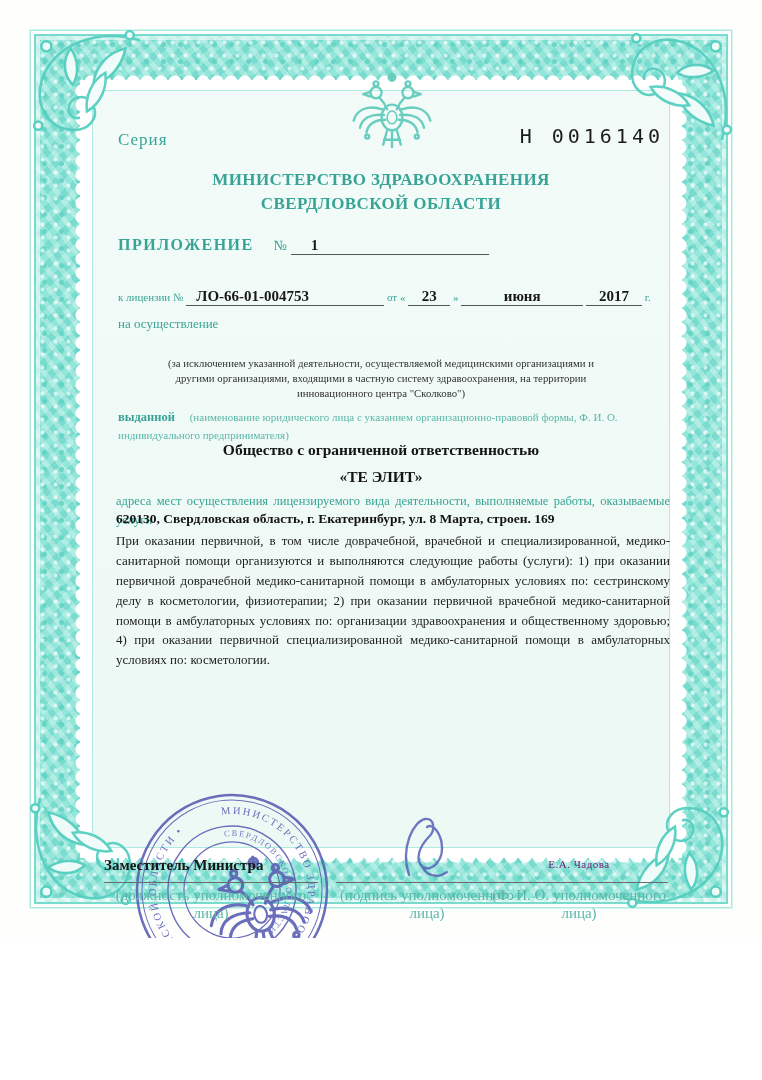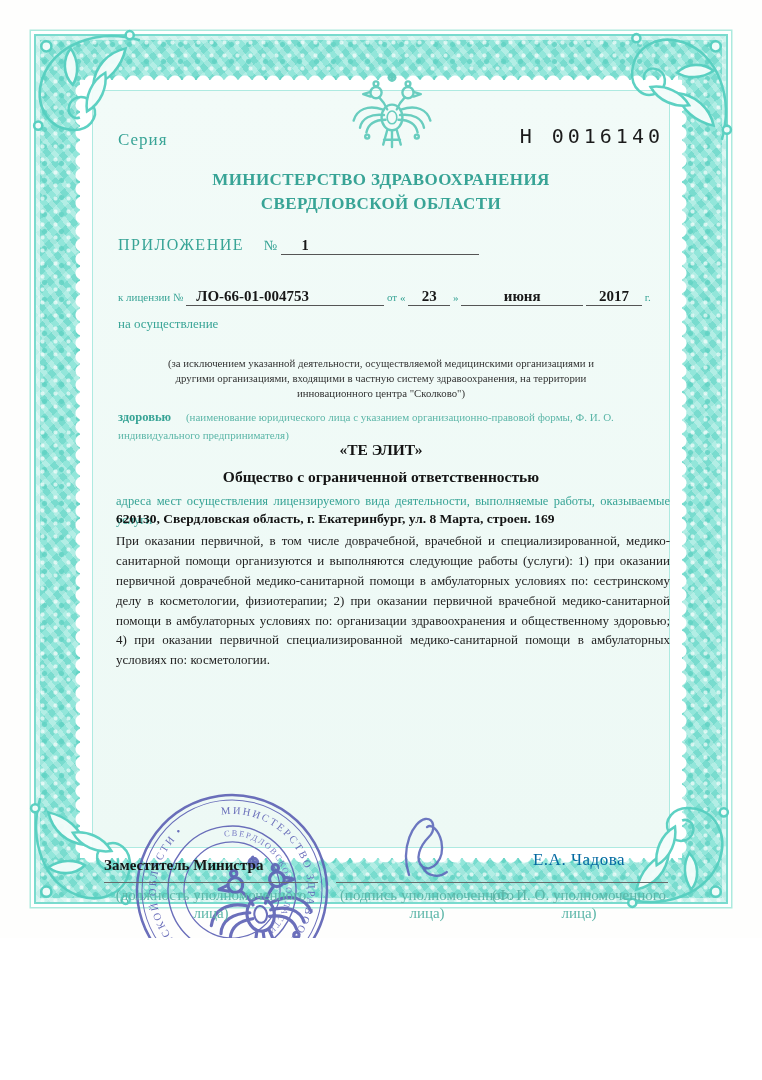--- a/index.html
+++ b/index.html
@@ -47,21 +47,21 @@
   .fill-line{display:inline-block;border-bottom:1px solid #555;
     font-weight:bold;color:#181818;vertical-align:baseline;}
 
   .series{left:26px;top:40px;font-size:17px;letter-spacing:1px;}
   .serial{right:6px;top:34px;font-family:"DejaVu Sans Mono",monospace;font-size:20px;
     letter-spacing:4px;color:#1b1b1b;}
   .eagle-top{left:252px;top:-20px;color:#5ecabb;opacity:.92;}
   .ministry{left:0;top:78px;width:100%;font-weight:bold;font-size:17px;
     letter-spacing:.4px;line-height:1.4;}
   .attach{left:26px;top:146px;font-size:16px;}
-  .attach .lbl{font-weight:normal;letter-spacing:1.5px;}
+  .attach .lbl{font-weight:bold;letter-spacing:1.5px;}
   .attach .no{margin-left:16px;font-size:14px;}
   .attach .fill-line{width:178px;font-size:14.5px;text-align:left;padding-left:20px;}
   .lic{left:26px;top:184px;width:552px;font-size:11px;white-space:nowrap;}
   .lic .fill-line{font-size:15px;font-family:Liberation Serif, serif;}
   .lic .v-lic{width:188px;text-align:left;padding-left:10px;}
   .lic .v-day{width:42px;text-align:center;margin-top:14px;}
   .lic .v-mon{width:122px;text-align:center;}
   .lic .v-yr{width:56px;text-align:center;}
   .activity-intro{left:26px;top:226px;font-size:13px;}
   .activity-title{left:0;top:242px;width:100%;font-weight:bold;font-size:17.5px;
@@ -77,21 +77,21 @@
   .addr-value{left:24px;top:421px;width:554px;font-weight:bold;font-size:13.5px;color:#131313;}
   .works{left:24px;top:441px;width:554px;font-size:13px;line-height:1.53;
     text-align:justify;color:#222;}
   .seal{left:40px;top:700px;opacity:.9;}
   .sig-col{position:absolute;top:702px;height:90px;display:flex;flex-direction:column;
     justify-content:flex-end;border-bottom:1px solid #6a6a6a;}
   .col1{left:12px;width:214px;}
   .col2{left:244px;width:182px;align-items:center;}
   .col3{left:398px;width:178px;align-items:center;}
   .pos-name{font-weight:bold;font-size:15px;color:#161616;padding-bottom:8px;}
-  .fio{font-size:17px;color:#0369a1;padding-bottom:12px;letter-spacing:.5px;}
+  .fio{font-size:11px;color:#701a75;padding-bottom:12px;letter-spacing:.5px;}
   .caption{position:absolute;top:796px;font-size:15px;text-align:center;line-height:1.2;}
   .cap1{left:12px;width:214px;}
   .cap2{left:244px;width:182px;}
   .cap3{left:398px;width:178px;}
   .footer-note{left:0;top:872px;width:100%;font-size:12.5px;word-spacing:5px;}
 </style>
 </head>
 <body>
 
 <svg width="0" height="0" style="position:absolute" aria-hidden="true">
@@ -180,27 +180,27 @@
       <span class="teal">»</span>
       <span class="fill-line v-mon">июня</span>
       <span class="fill-line v-yr">2017</span>
       <span class="teal">г.</span>
     </div>
 
     <div class="abs activity-intro teal">на осуществление</div>
     <div class="abs activity-note">(за исключением указанной деятельности, осуществляемой медицинскими организациями и другими организациями, входящими в частную систему здравоохранения, на территории инновационного центра "Сколково")</div>
 
     <div class="abs issued">
-      <span class="lbl teal">здоровью</span>
+      <span class="lbl teal">выданной</span>
       <span class="teal-faint">(наименование юридического лица с указанием организационно-правовой формы, Ф. И. О. индивидуального предпринимателя)</span>
     </div>
 
     <div class="abs org center">
+      <div>Общество с ограниченной ответственностью</div>
       <div>«ТЕ ЭЛИТ»</div>
-      <div>Общество с ограниченной ответственностью</div>
     </div>
 
     <div class="abs addr-label teal">адреса мест осуществления лицензируемого вида деятельности, выполняемые работы, оказываемые услуги</div>
     <div class="abs addr-value">620130, Свердловская область, г. Екатеринбург, ул. 8 Марта, строен. 169</div>
     <div class="abs works">При оказании первичной, в том числе доврачебной, врачебной и специализированной, медико-санитарной помощи организуются и выполняются следующие работы (услуги): 1) при оказании первичной доврачебной медико-санитарной помощи в амбулаторных условиях по: сестринскому делу в косметологии, физиотерапии; 2) при оказании первичной врачебной медико-санитарной помощи в амбулаторных условиях по: организации здравоохранения и общественному здоровью; 4) при оказании первичной специализированной медико-санитарной помощи в амбулаторных условиях по: косметологии.</div>
 
     <svg class="abs seal" width="200" height="200" viewBox="0 0 200 200" style="transform:rotate(-8deg);color:#5c60b4;">
       <g fill="none" stroke="#5c60b4">
         <circle cx="100" cy="100" r="95" stroke-width="2.5"></circle>
         <circle cx="100" cy="100" r="90" stroke-width="1"></circle>

